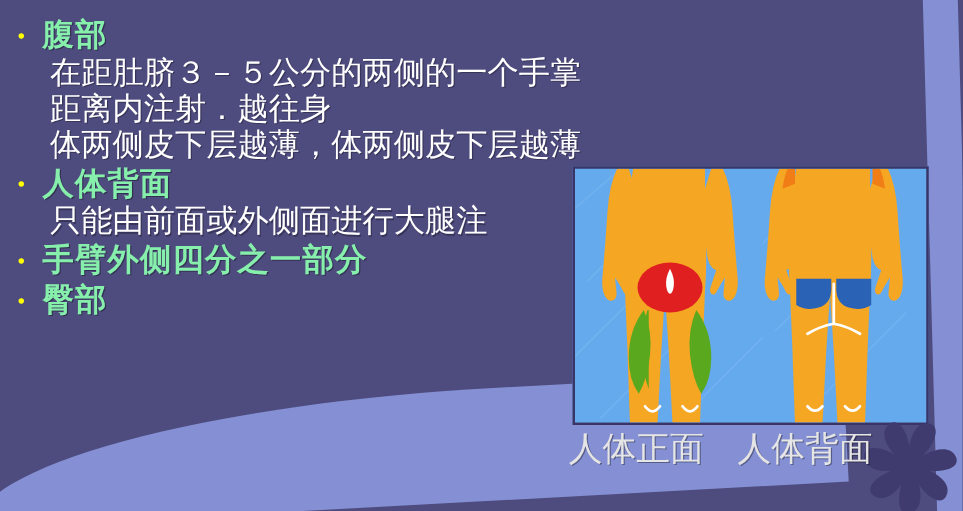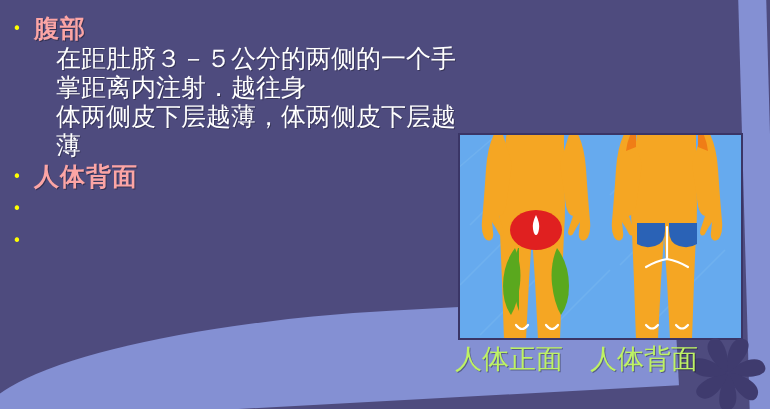--- a/index.html
+++ b/index.html
@@ -39,43 +39,43 @@
     position:absolute;left:0;top:0;width:470px;z-index:5;
     padding:14px 0 0 0;
   }
   .row{display:flex;align-items:flex-start;}
   .bullet{
     flex:0 0 auto;width:34px;text-align:center;
     color:#ffff00;font-size:15px;line-height:30px;
     font-family:"DejaVu Sans",sans-serif;
   }
   .head{
-    color:#fca5a5;font-size:25px;line-height:30px;font-weight:bold;
+    color:#86efac;font-size:25px;line-height:30px;font-weight:bold;
     letter-spacing:1px;
     text-shadow:1px 1px 0 rgba(0,0,0,.35);
   }
   .body-text{
     color:#ffffff;font-size:25px;line-height:29px;
-    margin:0 0 0 56px;padding-right:4px;
+    margin:0 0 0 40px;padding-right:4px;
     text-shadow:1px 1px 0 rgba(0,0,0,.3);
   }
   .sp{margin-top:2px;}
 
   
   .figure{
     position:absolute;left:458px;top:133px;width:285px;height:207px;z-index:3;
     background:#66aaee;
     border:2px solid #3a3566;
     box-sizing:border-box;
     overflow:hidden;
   }
   .figure svg{display:block;}
   .caption{
     position:absolute;left:455px;top:343px;width:300px;z-index:6;
-    color:#bef264;font-size:27px;line-height:32px;white-space:pre;
+    color:#e5e5e5;font-size:27px;line-height:32px;white-space:pre;
     text-shadow:1px 1px 0 rgba(0,0,0,.35);
   }
 </style>
 </head>
 <body>
 
 <div class="slide">
 
   <div class="bottom-wedge"></div>
   <div class="right-stripe"></div>
@@ -86,27 +86,30 @@
       <span class="bullet">•</span>
       <span class="head">腹部</span>
     </div>
     <div class="body-text">在距肚脐３－５公分的两侧的一个手掌距离内注射．越往身</div>
     <div class="body-text">体两侧皮下层越薄，体两侧皮下层越薄</div>
 
     <div class="row sp">
       <span class="bullet">•</span>
       <span class="head">人体背面</span>
     </div>
+    <div class="body-text">只能由前面或外侧面进行大腿注</div>
 
     <div class="row sp">
       <span class="bullet">•</span>
+      <span class="head">手臂外侧四分之一部分</span>
     </div>
 
     <div class="row sp">
       <span class="bullet">•</span>
+      <span class="head">臀部</span>
     </div>
 
   </div>
 
   <div class="figure">
     <svg width="281" height="203" viewBox="0 0 281 203">
       <rect x="0" y="0" width="281" height="203" fill="#66aaee"></rect>
       <g stroke="#79b7ef" stroke-width="1.4" opacity=".55">
         <line x1="-10" y1="40" x2="60" y2="-20"></line>
         <line x1="10" y1="90" x2="95" y2="5"></line>

